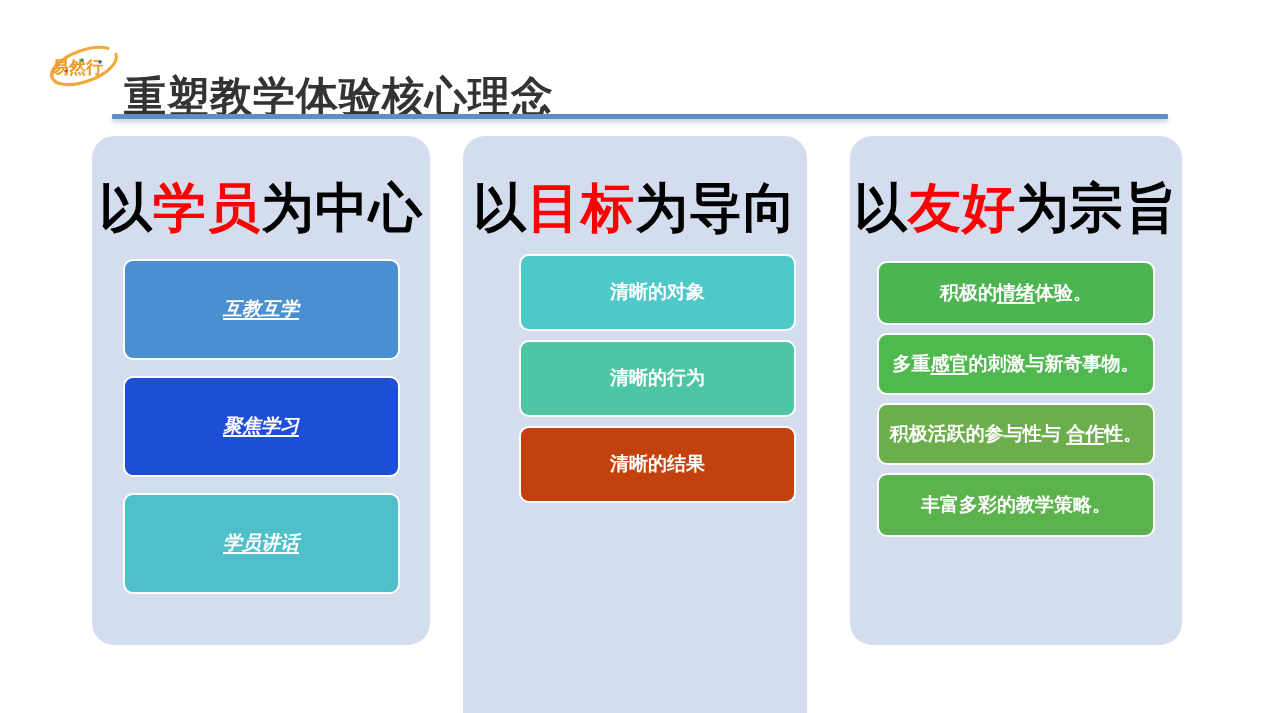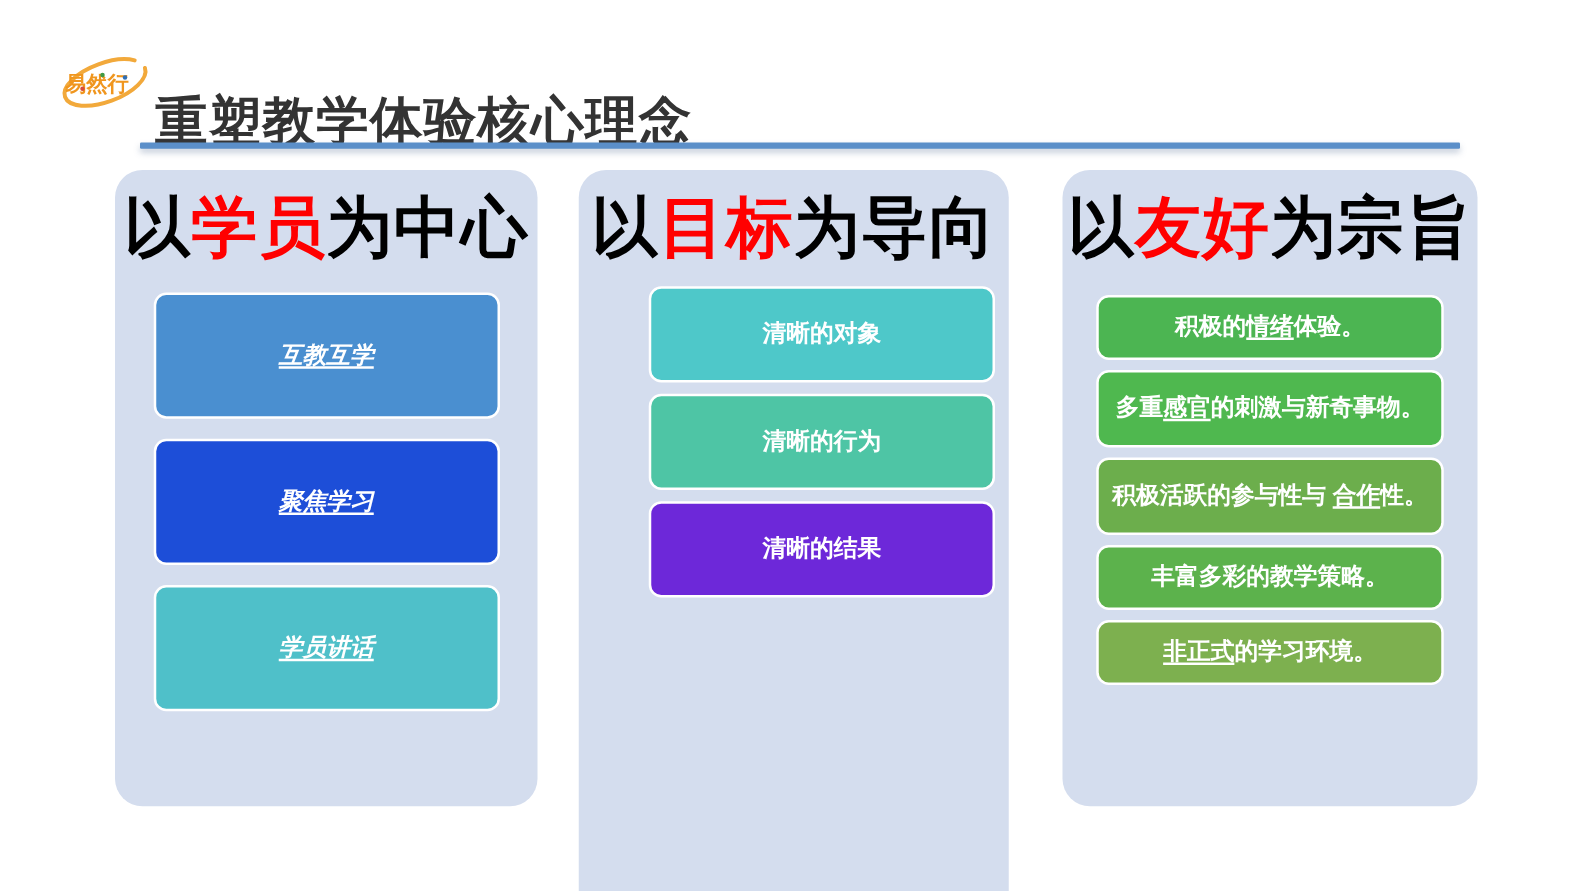--- a/index.html
+++ b/index.html
@@ -73,21 +73,21 @@
     box-sizing: border-box;
     display: flex;
     flex-direction: column;
     align-items: center;
   }
   .panel-1 { left: 92px;  width: 338px; height: 509px; }
   .panel-2 { left: 463px; width: 344px; height: 640px; align-items: center; }
   .panel-3 { left: 850px; width: 332px; height: 509px; border-radius: 22px; }
 
   .panel-heading {
-    margin-top: 17px;
+    margin-top: 42px;
     font-size: 53px;
     font-weight: bold;
     color: #000000;
     letter-spacing: 1px;
     white-space: nowrap;
     line-height: 1.15;
   }
   .panel-heading .hl { color: #ff0000; }
 
   .chip-list {
@@ -133,21 +133,21 @@
   }
 
   
   .panel-3 .chip-list { margin-top: 22px; }
   .panel-3 .chip {
     width: 278px;
     font-size: 19px;
     margin-bottom: 8px;
     line-height: 1.45;
   }
-  .panel-3 .chip.one-line { height: 52px; }
+  .panel-3 .chip.one-line { height: 64px; }
   .panel-3 .chip.two-line { height: 62px; }
 
   .chip u {
     text-decoration: underline;
     text-underline-offset: 3px;
     text-decoration-thickness: 2px;
   }
 </style>
 </head>
 <body>
@@ -182,21 +182,21 @@
     </div>
   </div>
 
   <div class="panel panel-2">
     <div class="panel-heading">
       <span>以</span><span class="hl">目标</span><span>为导向</span>
     </div>
     <div class="chip-list">
       <div class="chip" style="background:#4ec8c9">清晰的对象</div>
       <div class="chip" style="background:#4ec5a5">清晰的行为</div>
-      <div class="chip" style="background:#6d28d9">清晰的结果</div>
+      <div class="chip" style="background:#c2410c">清晰的结果</div>
     </div>
   </div>
 
   <div class="panel panel-3">
     <div class="panel-heading">
       <span>以</span><span class="hl">友好</span><span>为宗旨</span>
     </div>
     <div class="chip-list">
 
       <div class="chip one-line" style="background:#4cb552">
@@ -208,20 +208,17 @@
       </div>
 
       <div class="chip two-line" style="background:#6cae4c">
         <span><span>积极活跃的参与性与 </span><u>合作</u><span>性。</span></span>
       </div>
 
       <div class="chip one-line" style="background:#5cb24c">
         <span><span>丰富多彩的教学策略。</span><u></u><span></span></span>
       </div>
 
-      <div class="chip one-line" style="background:#7db04f">
-        <span><span></span><u>非正式</u><span>的学习环境。</span></span>
-      </div>
 
     </div>
   </div>
 
 </div>
 
 </body></html>

